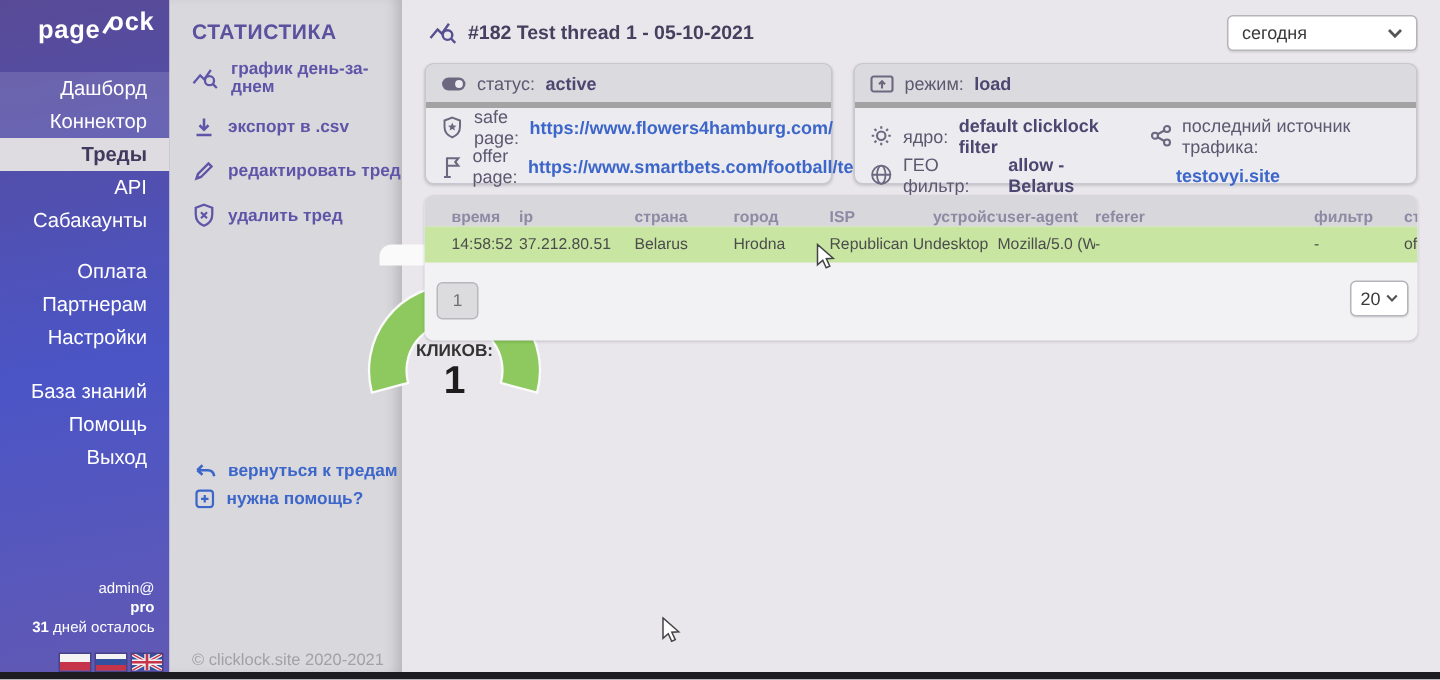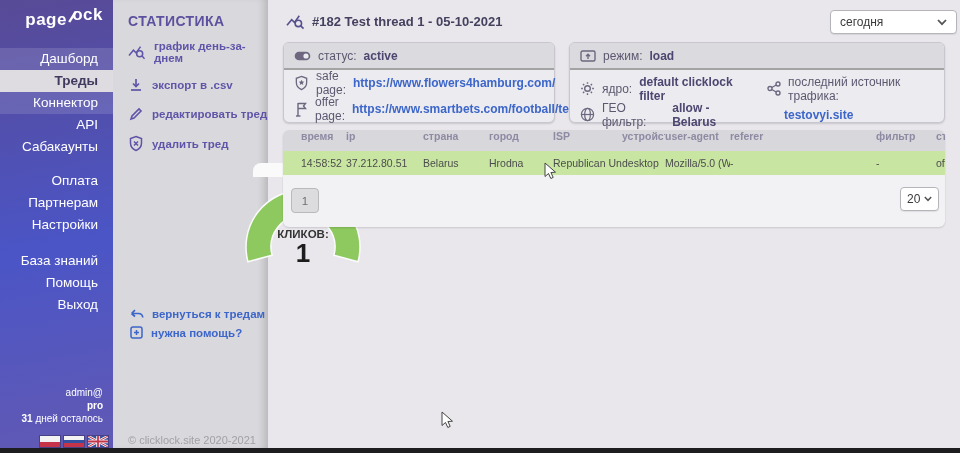--- a/index.html
+++ b/index.html
@@ -48,41 +48,41 @@
     font-size:11.5px;font-weight:700;color:#3c66c9;cursor:pointer;}
   .copyright{position:absolute;left:15px;top:434px;font-size:11px;color:#a2a1a6;}
 
   
   .main{position:absolute;left:268px;top:0;width:692px;height:448px;}
   .page-header{position:absolute;left:18px;top:13px;display:flex;align-items:center;gap:7px;
     font-size:13px;font-weight:700;color:#45405e;}
   .select{background:#fff;border:1px solid #b5b4ba;border-radius:4px;
     display:flex;align-items:center;justify-content:space-between;
     font-size:12px;color:#3a3a3a;cursor:pointer;box-shadow:0 1px 1px rgba(0,0,0,.08);}
-  .period-select{position:absolute;left:562px;top:10px;width:127px;height:24px;
+  .period-select{position:absolute;left:550px;top:10px;width:127px;height:24px;
     padding:0 9px;box-sizing:border-box;}
 
   .panel{position:absolute;background:#ecebef;border:1px solid #c8c6cf;border-radius:6px;
     box-shadow:0 1px 2px rgba(0,0,0,.14);box-sizing:border-box;}
   .panel-status{left:15px;top:42px;width:272px;height:81px;}
   .panel-mode{left:301px;top:42px;width:376px;height:81px;}
-  .panel-header{height:25px;background:#dbdade;border-bottom:2px solid #a3a3a3;
+  .panel-header{height:25px;background:#dbdade;border-bottom:4px solid #a3a3a3;
     border-radius:5px 5px 0 0;display:flex;align-items:center;gap:7px;padding:0 10px;
     font-size:12px;color:#5d5870;}
   .panel-header b{color:#4c4670;}
   .panel-row{display:flex;align-items:center;gap:7px;font-size:12px;color:#5d5870;
     padding:0 10px;height:25px;margin-top:1px;}
   .panel-row a{color:#3c66c9;font-weight:700;text-decoration:none;cursor:pointer;}
   .panel-row b{color:#4c4670;}
   .mode-body{display:flex;}
   .mode-col{width:50%;}
 
   .tbl-panel{position:absolute;left:15px;top:130px;width:662px;height:97px;
     background:#f2f1f4;border-radius:6px;box-shadow:0 1px 2px rgba(0,0,0,.14);overflow:hidden;}
-  .tbl-header{display:flex;height:21px;align-items:flex-start;background:#d8d7db;
+  .tbl-header{display:flex;height:21px;align-items:flex-end;background:#d8d7db;
     font-size:10.5px;font-weight:700;color:#8e8aa4;}
   .tbl-row{display:flex;height:24px;align-items:center;background:#c8e6a2;
     font-size:10.5px;color:#4c4c4c;cursor:pointer;}
   .cell{box-sizing:border-box;overflow:hidden;white-space:nowrap;}
   .c0{width:63px;padding-left:18px;} .c1{width:77px;} .c2{width:66px;} .c3{width:64px;}
   .c4{width:69px;} .c5{width:43px;} .c6{width:65px;} .c7{width:118px;} .c8{width:60px;margin-left:28px;}
   .c9{flex:1;text-align:right;padding-right:8px;}
   .page-btn{position:absolute;left:8px;top:58px;width:26px;height:23px;
     background:#dcdbde;border:1px solid #b9b8bc;border-radius:4px;
     font-size:11.5px;color:#6f6f73;display:flex;align-items:center;justify-content:center;
@@ -95,22 +95,22 @@
   .ic{flex:none;}
 </style>
 </head>
 <body>
 
 <div class="sidebar">
   <div class="logo"><span>page</span><span class="logo-l">l</span><span class="logo-ock">ock</span></div>
 
   <div class="nav">
     <div class="nav-item band">Дашборд</div>
+    <div class="nav-item band">Коннектор</div>
     <div class="nav-item active">Треды</div>
-    <div class="nav-item band">Коннектор</div>
     <div class="nav-item">API</div>
     <div class="nav-item">Сабакаунты</div>
     <div class="nav-gap1"></div>
     <div class="nav-item">Оплата</div>
     <div class="nav-item">Партнерам</div>
     <div class="nav-item">Настройки</div>
     <div class="nav-gap2"></div>
     <div class="nav-item">База знаний</div>
     <div class="nav-item">Помощь</div>
     <div class="nav-item">Выход</div>

